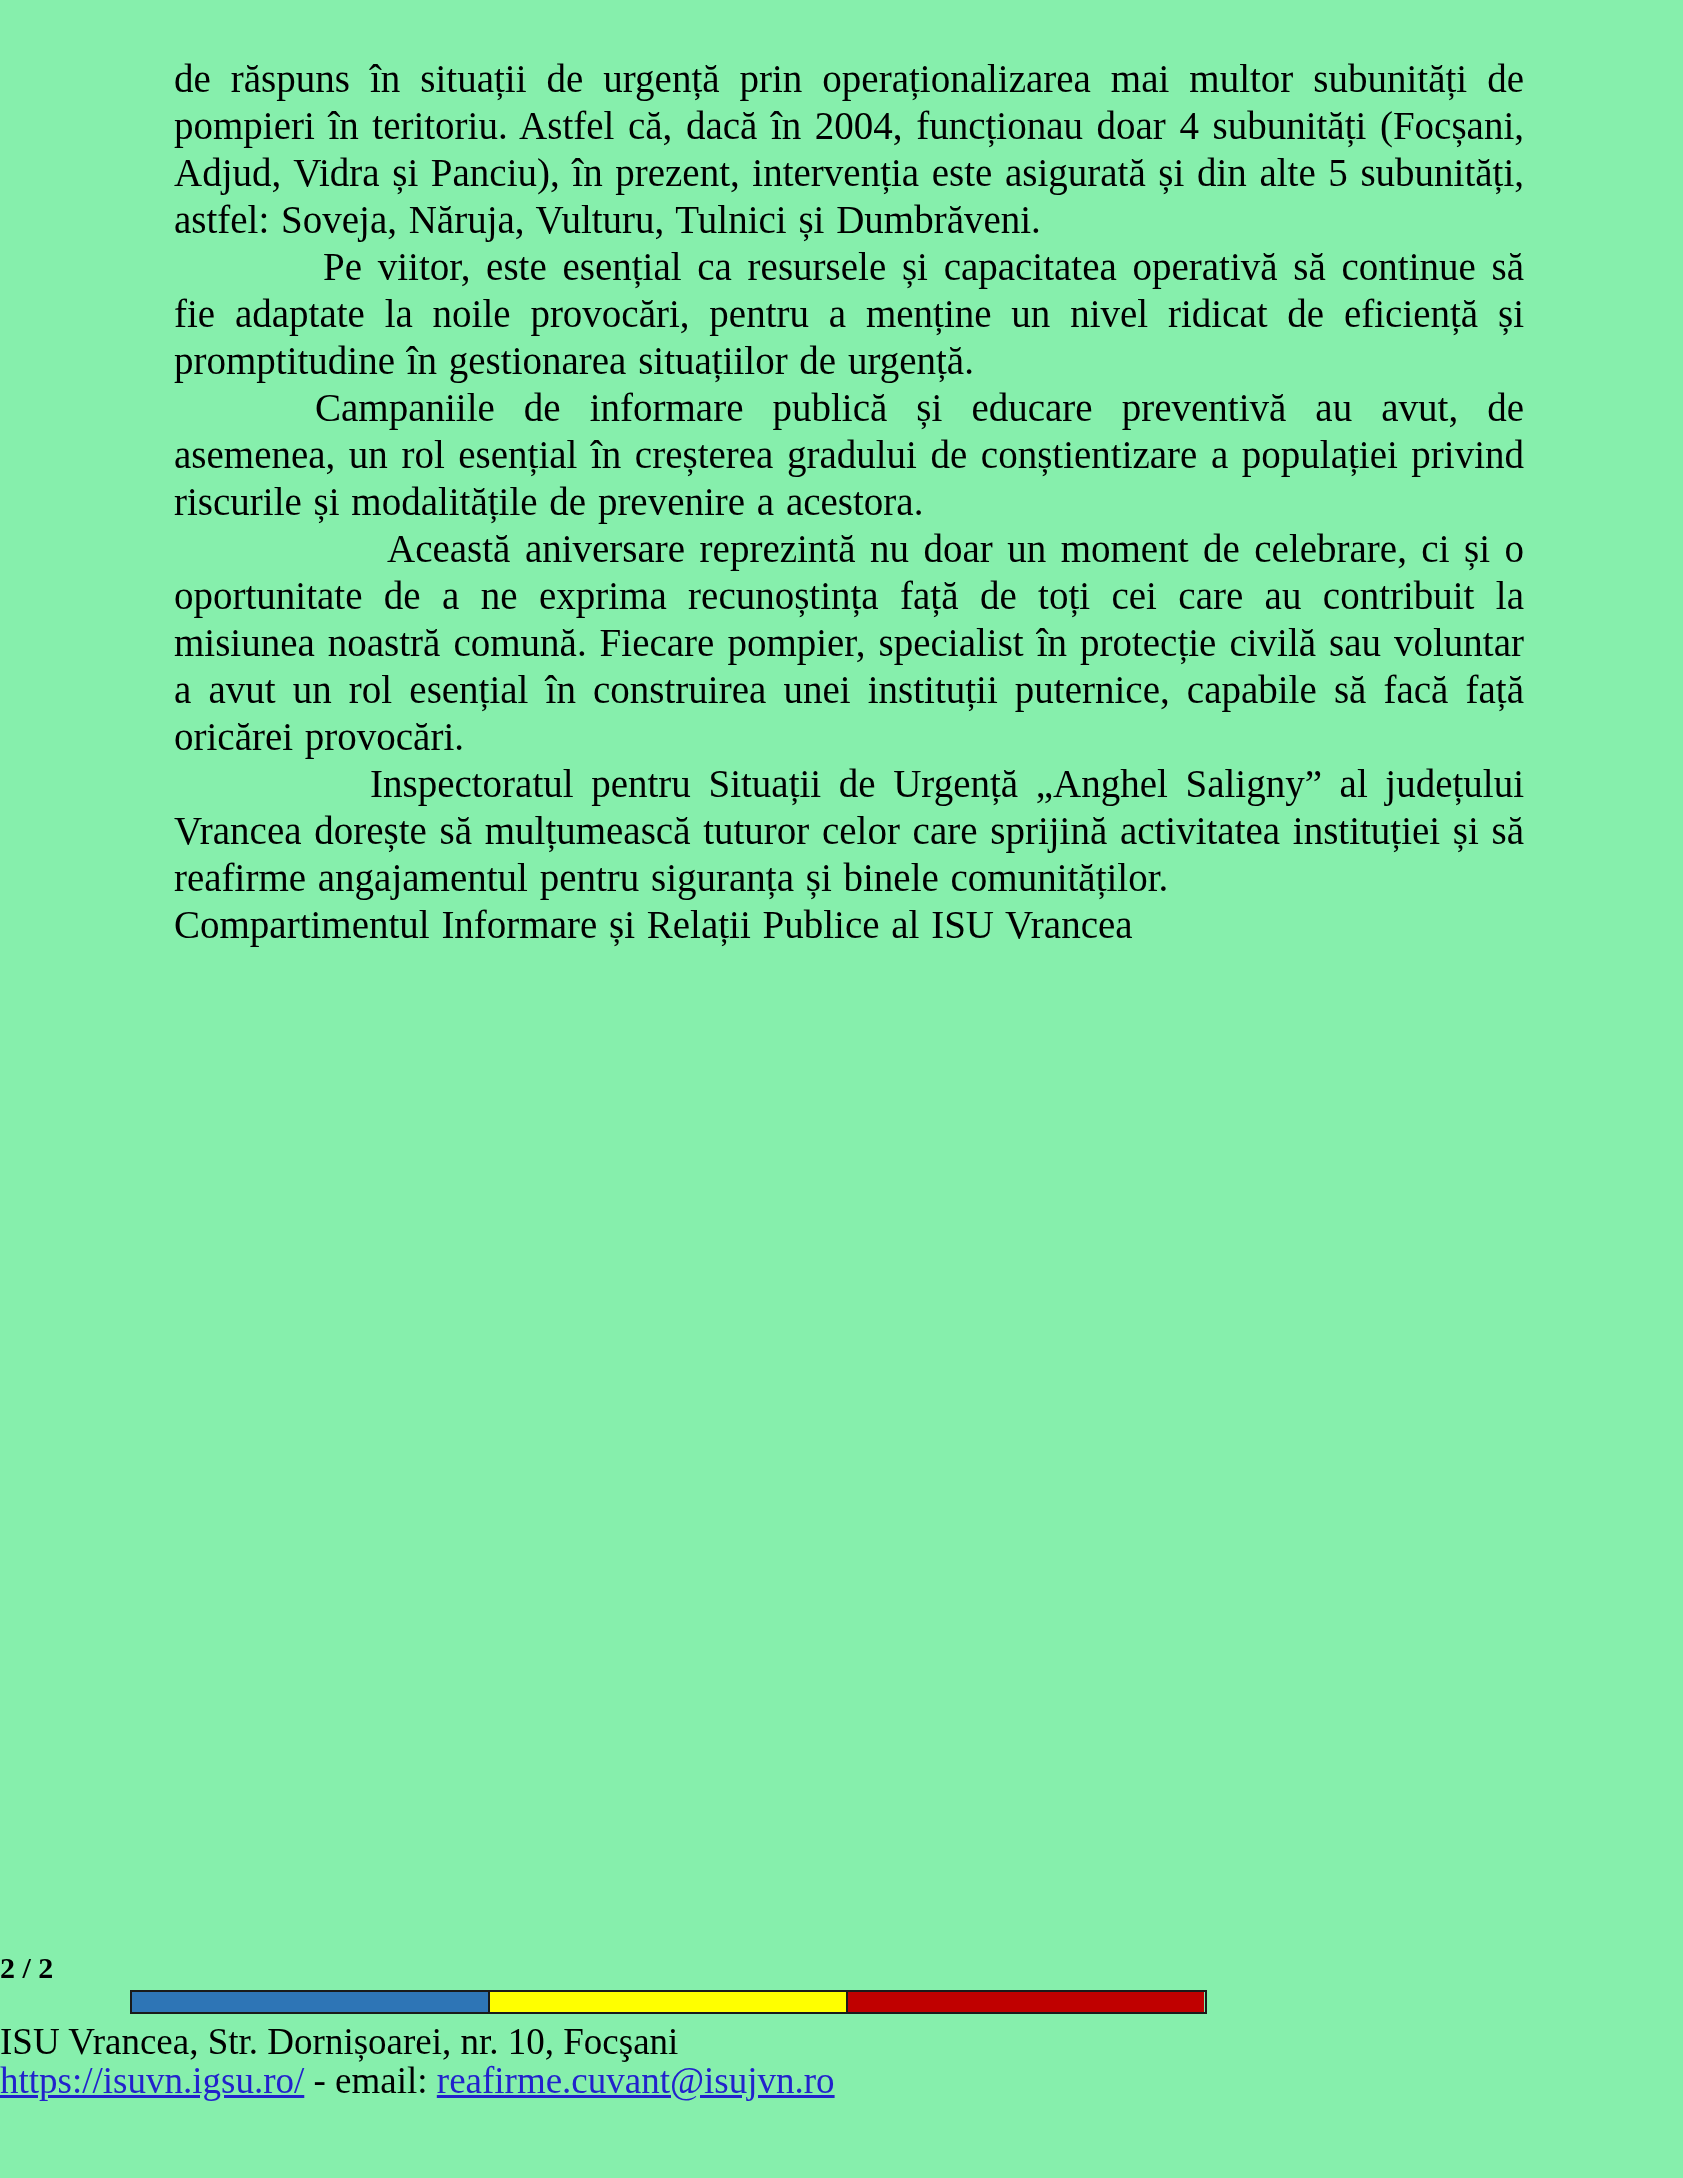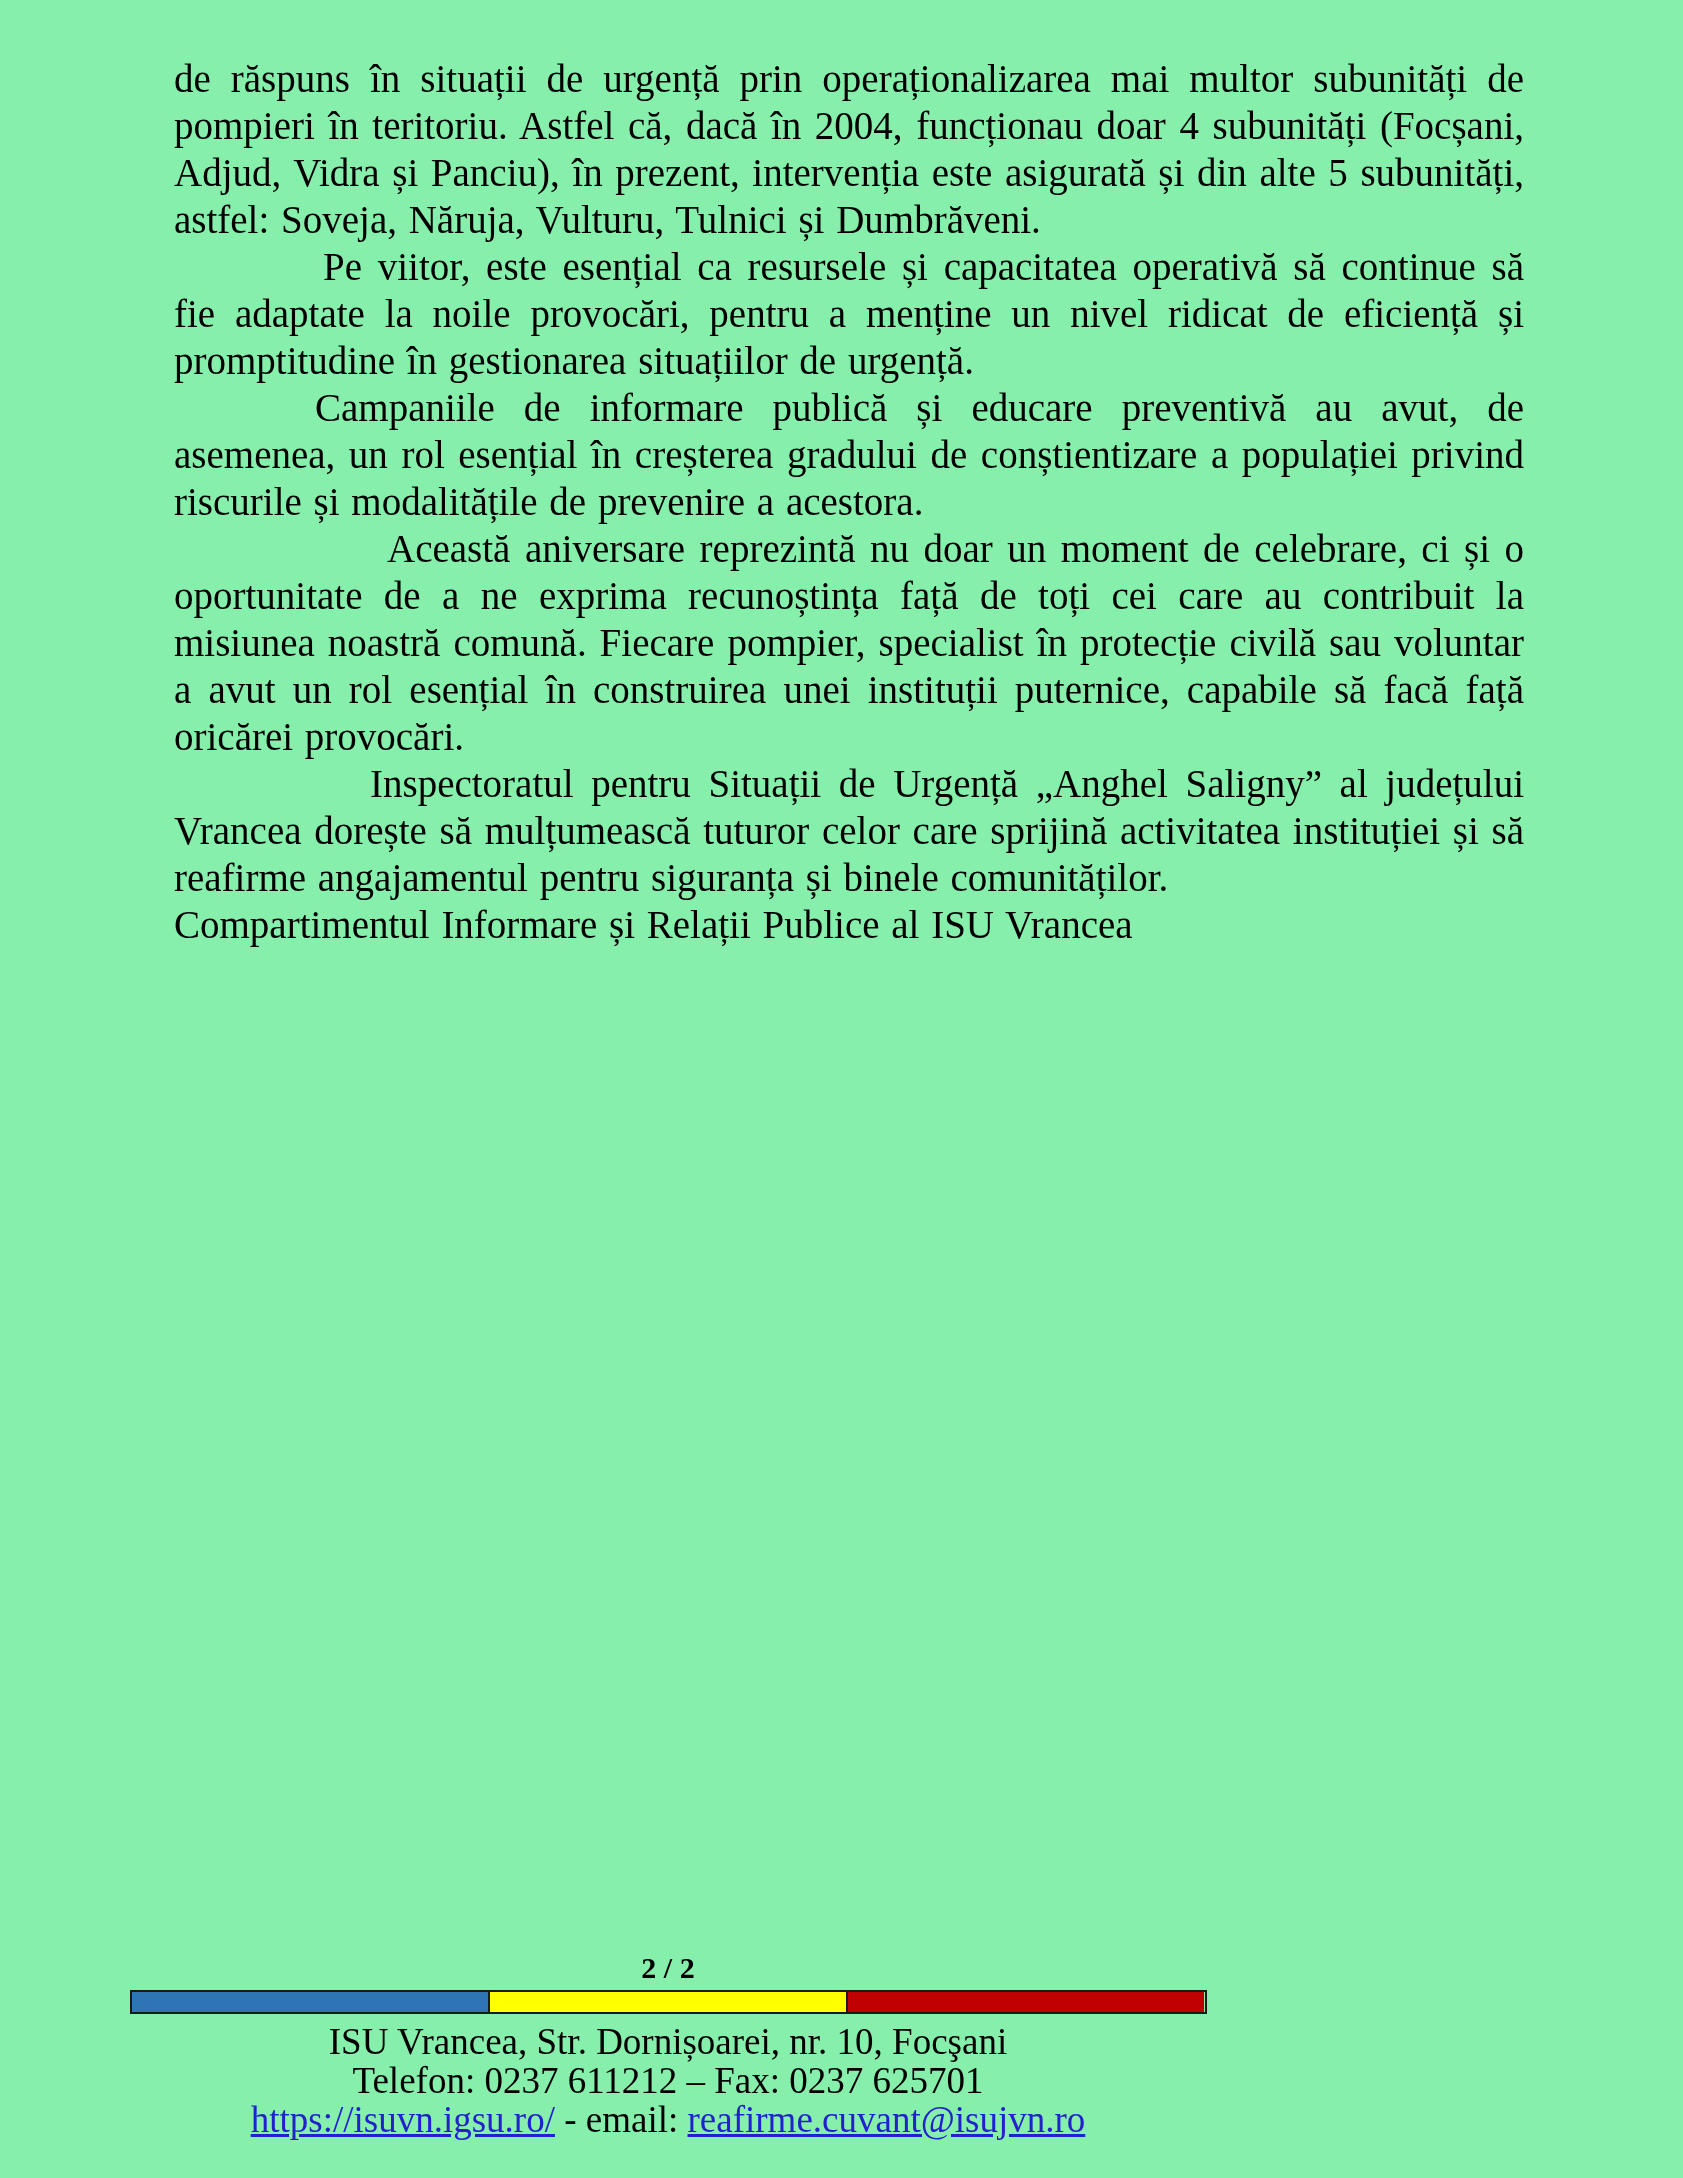--- a/index.html
+++ b/index.html
@@ -39,21 +39,21 @@
     font-size: 39px;
     line-height: 47px;
     text-align: center;
     text-indent: 0 !important;
   }
   .footer {
     position: absolute;
     top: 1948px;
     left: 0;
     width: 1336px;
-    text-align: center;
+    text-align: left;
   }
   .page-number {
     font-size: 30px;
     line-height: 40px;
     font-weight: bold;
   }
   .flag-bar {
     display: flex;
     width: 1073px;
     height: 20px;
@@ -87,20 +87,19 @@
   </div>
 
   <div class="footer">
     <div class="page-number">2 / 2</div>
     <div class="flag-bar">
       <div class="flag-seg" style="background-color: rgb(46, 117, 182);"></div>
       <div class="flag-seg" style="background-color: rgb(255, 255, 0);"></div>
       <div class="flag-seg" style="background-color: rgb(192, 0, 0);"></div>
     </div>
     <div class="footer-line">ISU Vrancea, Str. Dornișoarei, nr. 10, Focşani</div>
-    <div class="footer-line">Telefon: 0237 611212 – Fax: 0237 625701</div>
     <div class="footer-line">
       <span class="footer-link" style="color: rgb(34, 34, 204);">https://isuvn.igsu.ro/</span><span> - email: </span><span class="footer-link" style="color: rgb(34, 34, 204);">reafirme.cuvant@isujvn.ro</span>
     </div>
   </div>
 
 </div>
 
 
 </body></html>

